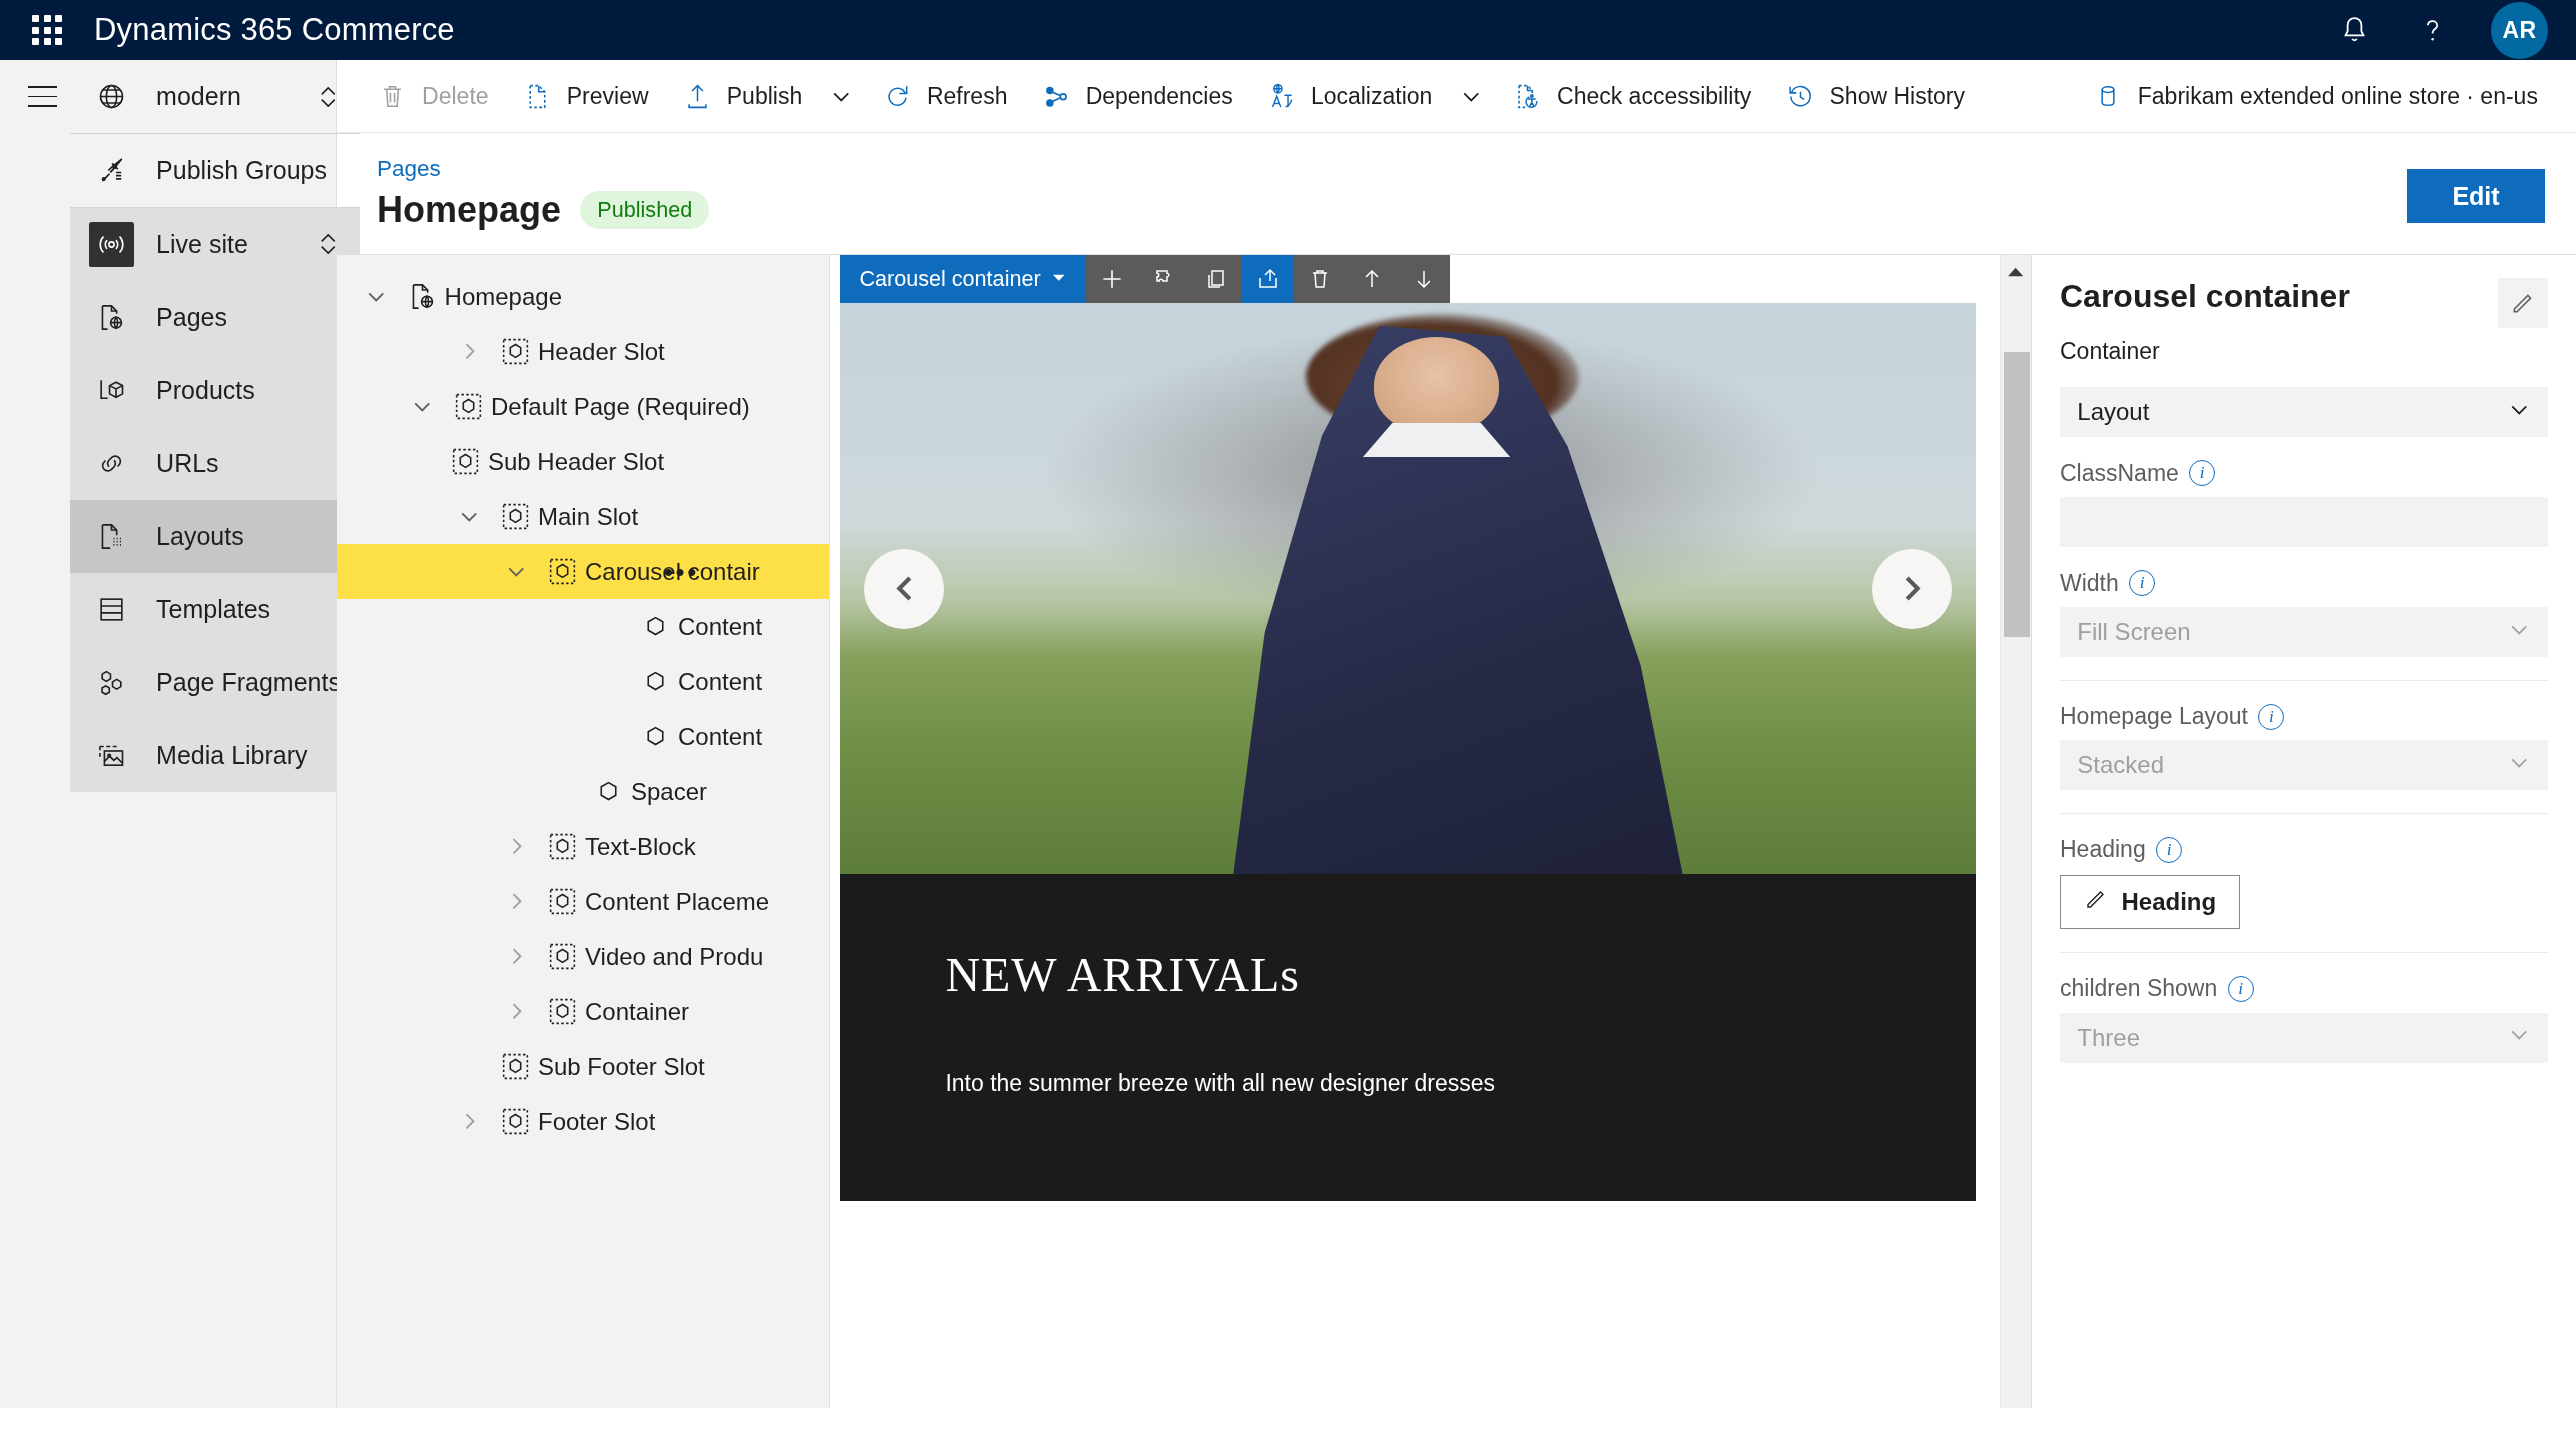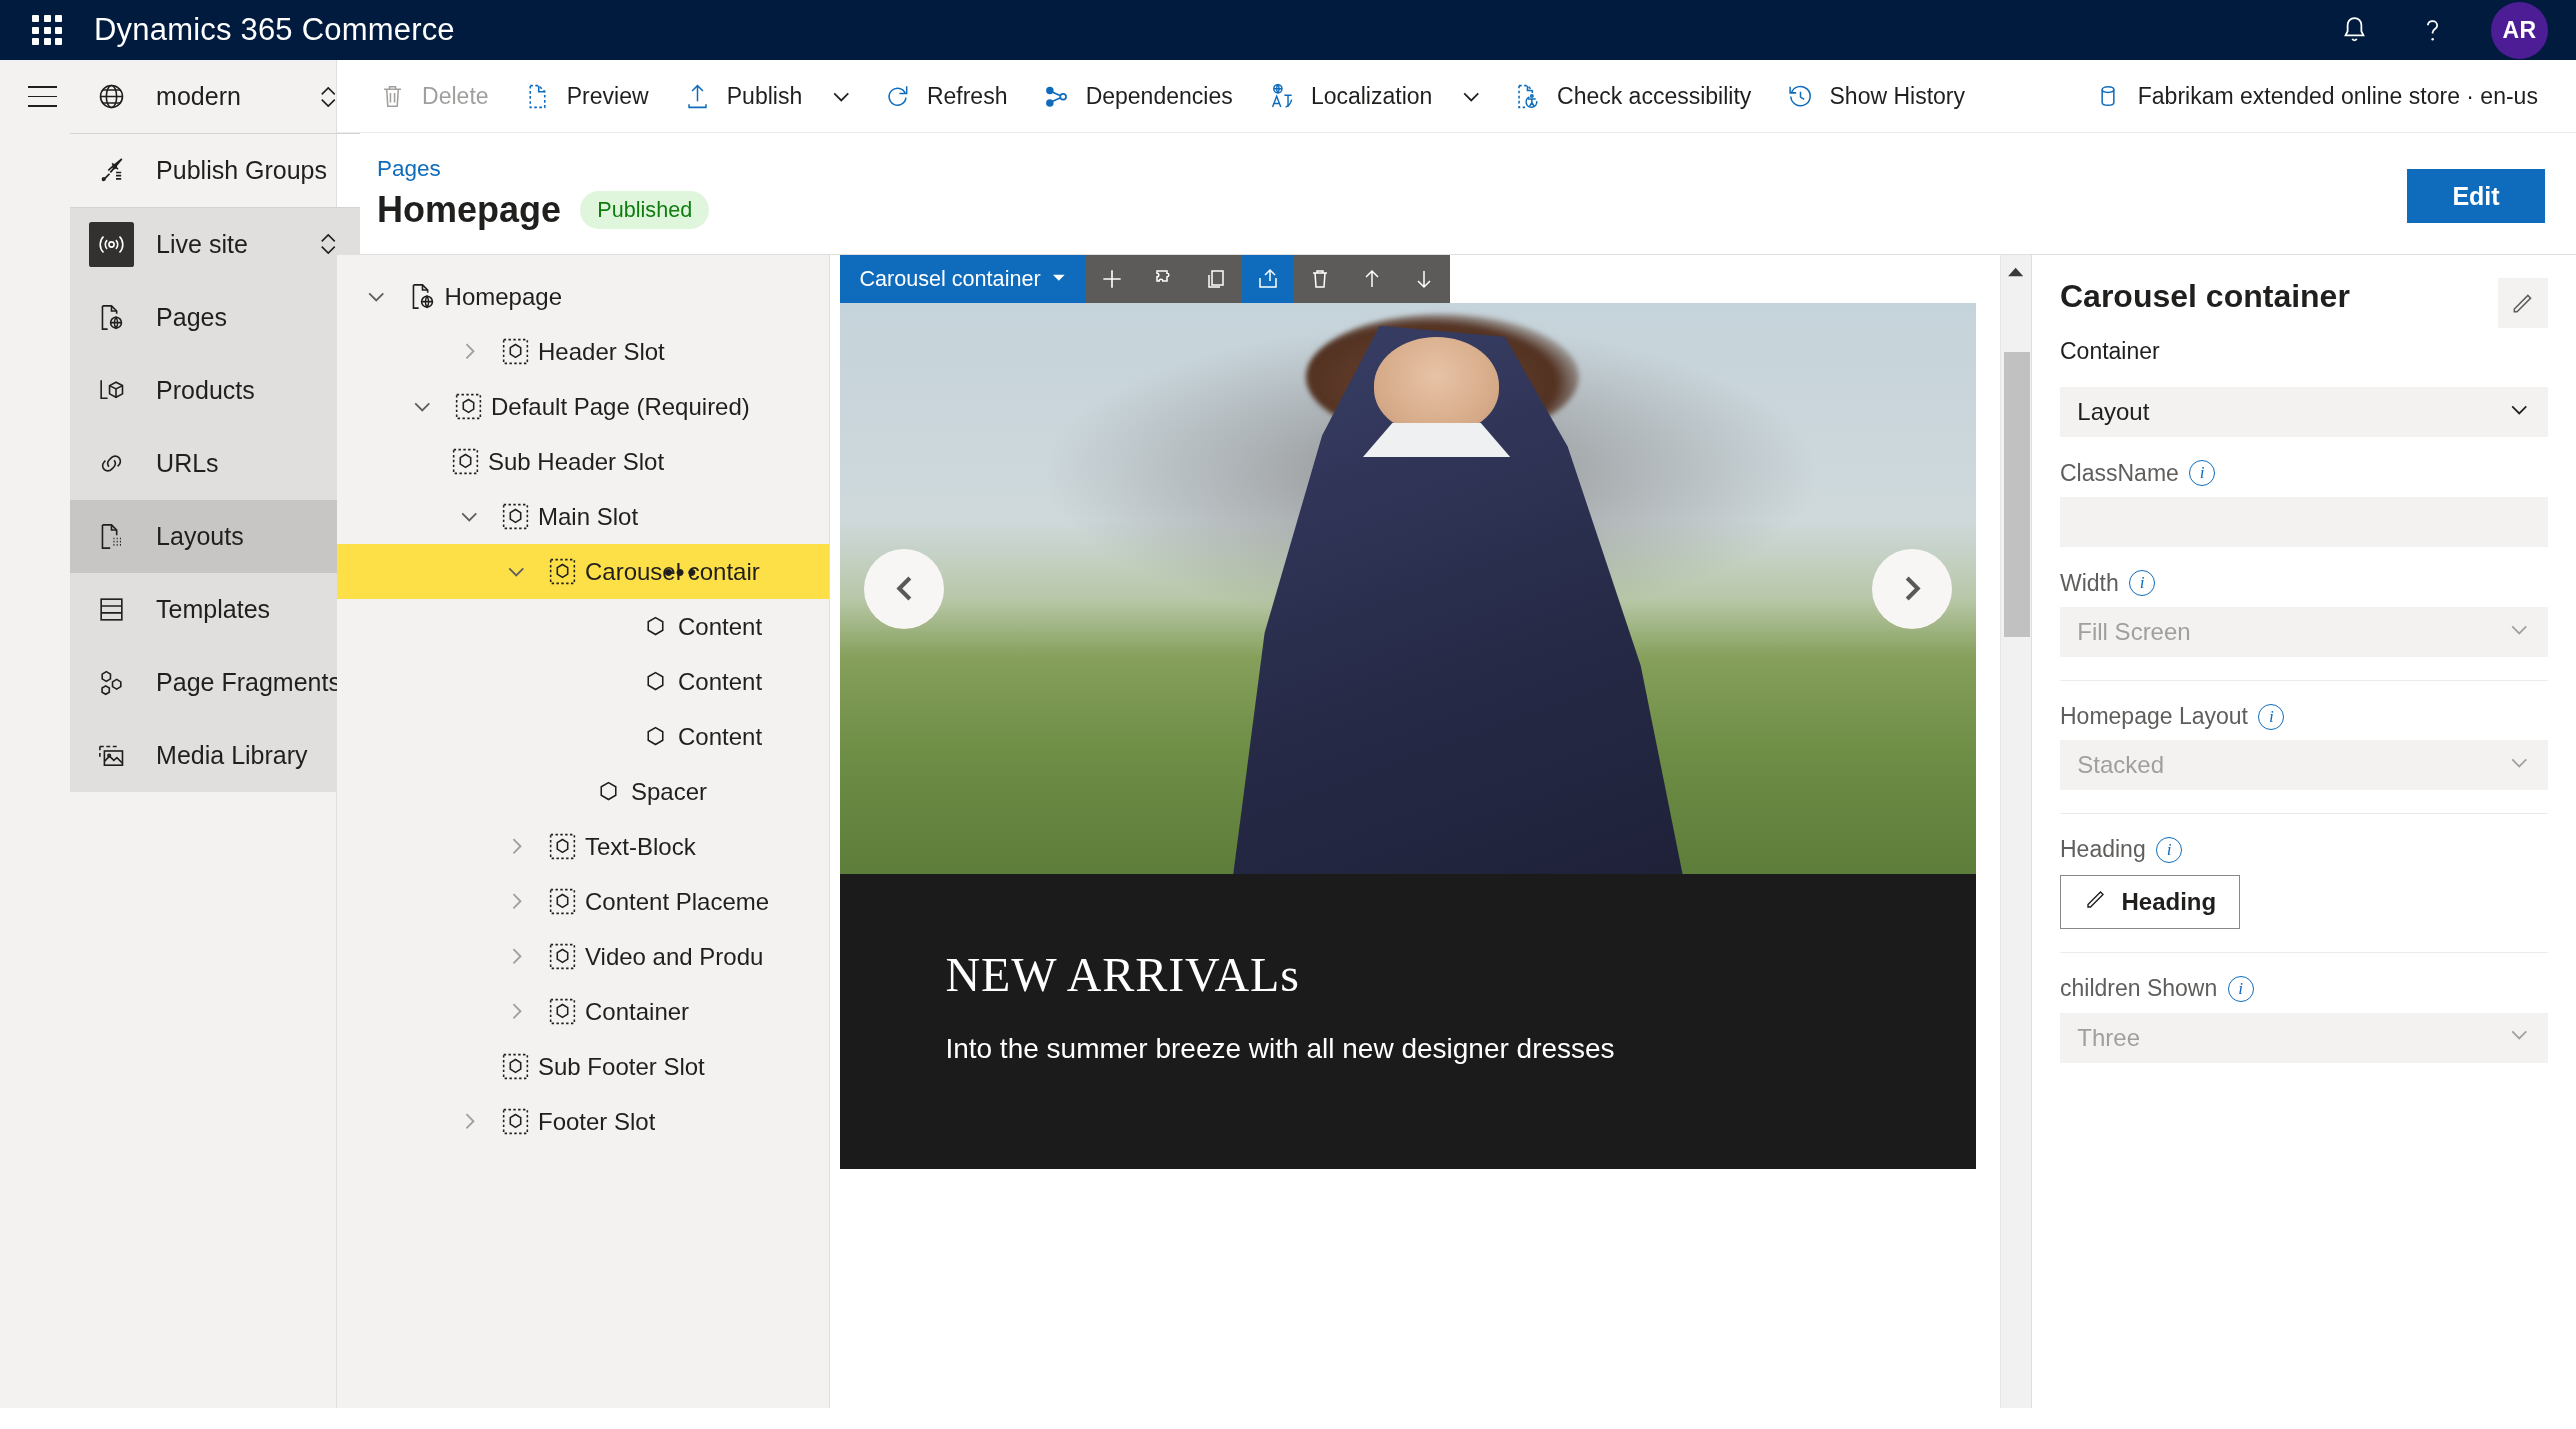--- a/index.html
+++ b/index.html
@@ -15,21 +15,21 @@
     height: 60px; background: #001b3d; display: flex; align-items: center;
     padding: 0 28px; color: #fff; position: relative;
   }
   .waffle { width: 38px; height: 38px; display: grid; grid-template-columns: repeat(3, 7px);
             grid-template-rows: repeat(3, 7px); gap: 4.3px; align-content: center;
             justify-content: center; cursor: pointer; }
   .waffle i { width: 7px; height: 7px; background: #fff; border-radius: 0.9px; display:block; }
   .suite-title { font-size: 31px; font-weight: 400; margin-left: 28px; letter-spacing: 0.2px; }
   .suite-right { margin-left: auto; display: flex; align-items: center; gap: 40px; }
   .suite-ico { width: 38px; height: 38px; display:flex; align-items:center; justify-content:center; cursor:pointer; }
-  .avatar { width: 57px; height: 57px; border-radius: 50%; background: #4c1d95;
+  .avatar { width: 57px; height: 57px; border-radius: 50%; background: #0369a1;
             display:flex; align-items:center; justify-content:center; font-size: 23px;
             font-weight: 600; letter-spacing: 0.4px; cursor: pointer; }
 
   
   .frame { display: flex; height: calc(1430px - 82px); }
 
   
   .leftnav { width: 337px; background: #f3f2f1; border-right: 0.9px solid #e1dfdd;
              display: flex; flex-direction: row; flex: 0 0 337px; }
   .hamburger-row { height: 73px; display: flex; align-items: center; padding-left: 15.6px; }
@@ -119,21 +119,21 @@
      border-radius: 50%; filter: blur(2.6px); }
   .collar { position:absolute; left: 46%; top: 21%; width: 13%; height: 6%;
      background: #eef0f2; clip-path: polygon(20% 0,80% 0,100% 100%,0 100%); }
   .arrow { position: absolute; top: 50%; transform: translateY(-50%); width: 80px; height: 80px;
      border-radius: 50%; background: #f7f6f4; display:flex; align-items:center; justify-content:center;
      cursor:pointer; }
   .arrow.l { left: 24px; } .arrow.r { right: 24px; }
   .herotext { background: #1b1b1b; padding: 73px 105px 104px 105px; min-height: 285px; }
   .htitle { font-family: "Liberation Serif", serif; color: #fff; font-size: 48px;
             letter-spacing: 0.9px; font-weight: 400; }
-  .hsub { color: #fff; font-size: 28px; margin-top: 31px; }
+  .hsub { color: #fff; font-size: 23px; margin-top: 68px; }
 
   
   .vscroll { position: absolute; top: 0; right: 0; width: 31px; bottom: 0; background: #f1f1f1;
              border-left: 0.9px solid #e5e5e5; }
   .vs-up { height: 33px; display:flex; align-items:center; justify-content:center; cursor:pointer; }
   .vs-thumb { position: absolute; top: 97px; left: 2.6px; width: 26px; height: 285px;
               background: #c1c1c1; cursor: pointer; }
 
   
   .props { width: 545px; flex: 0 0 545px; background: #fff; border-left: 0.9px solid #e1dfdd;

